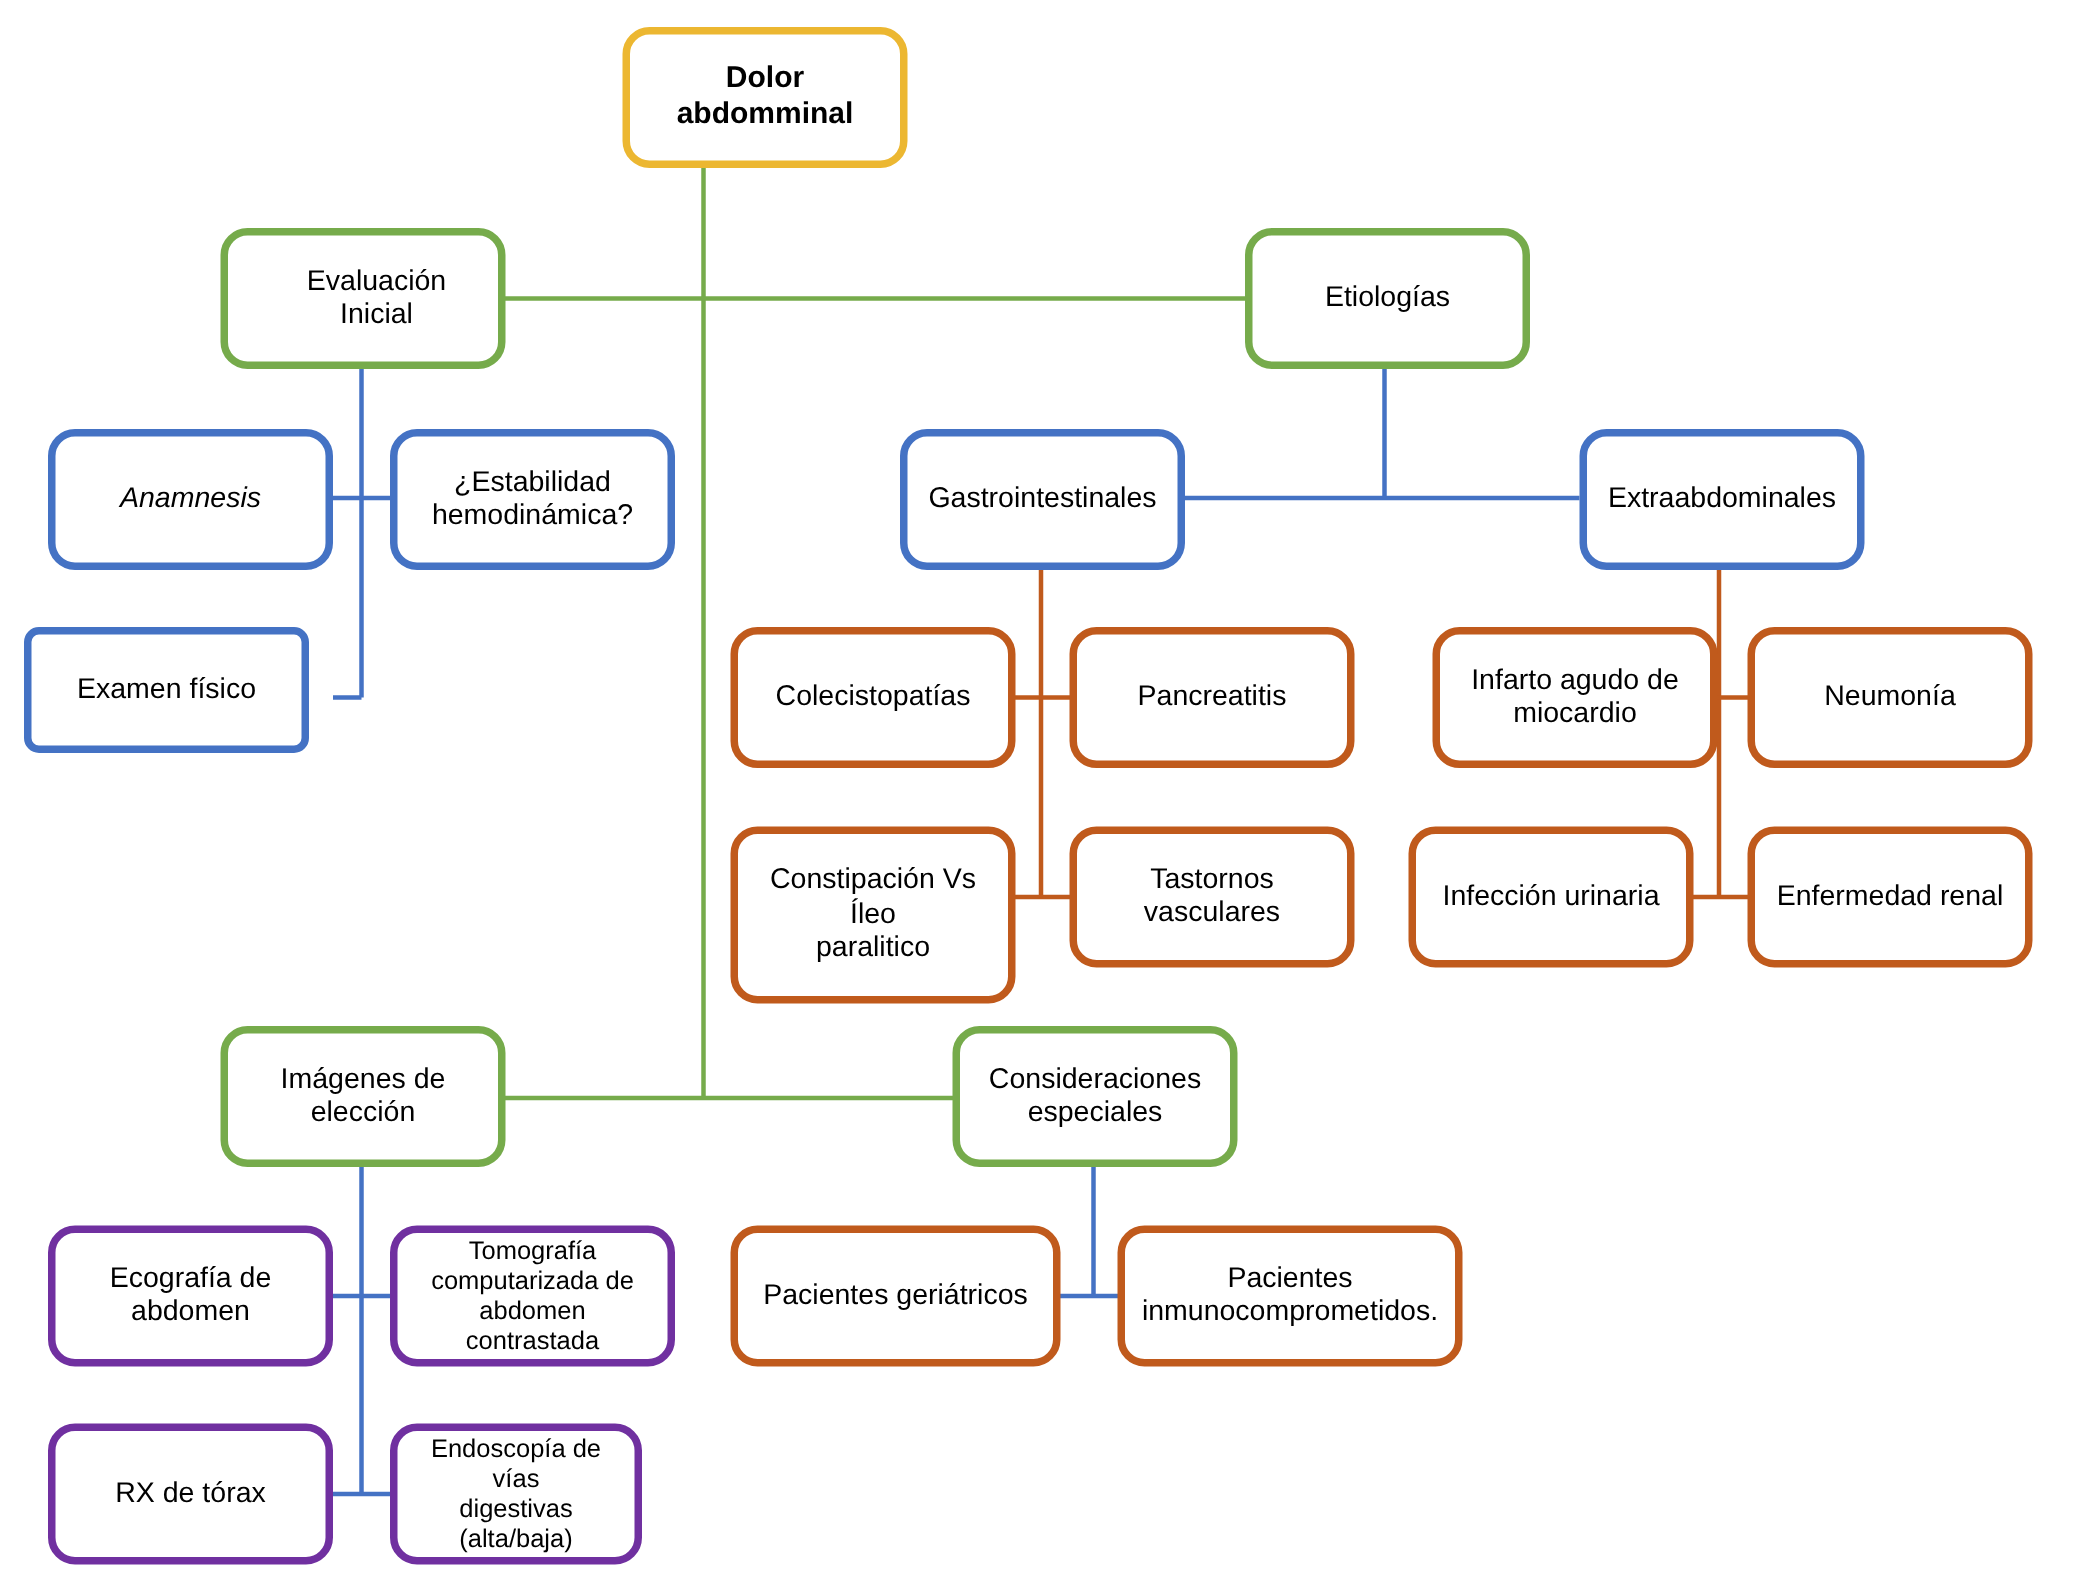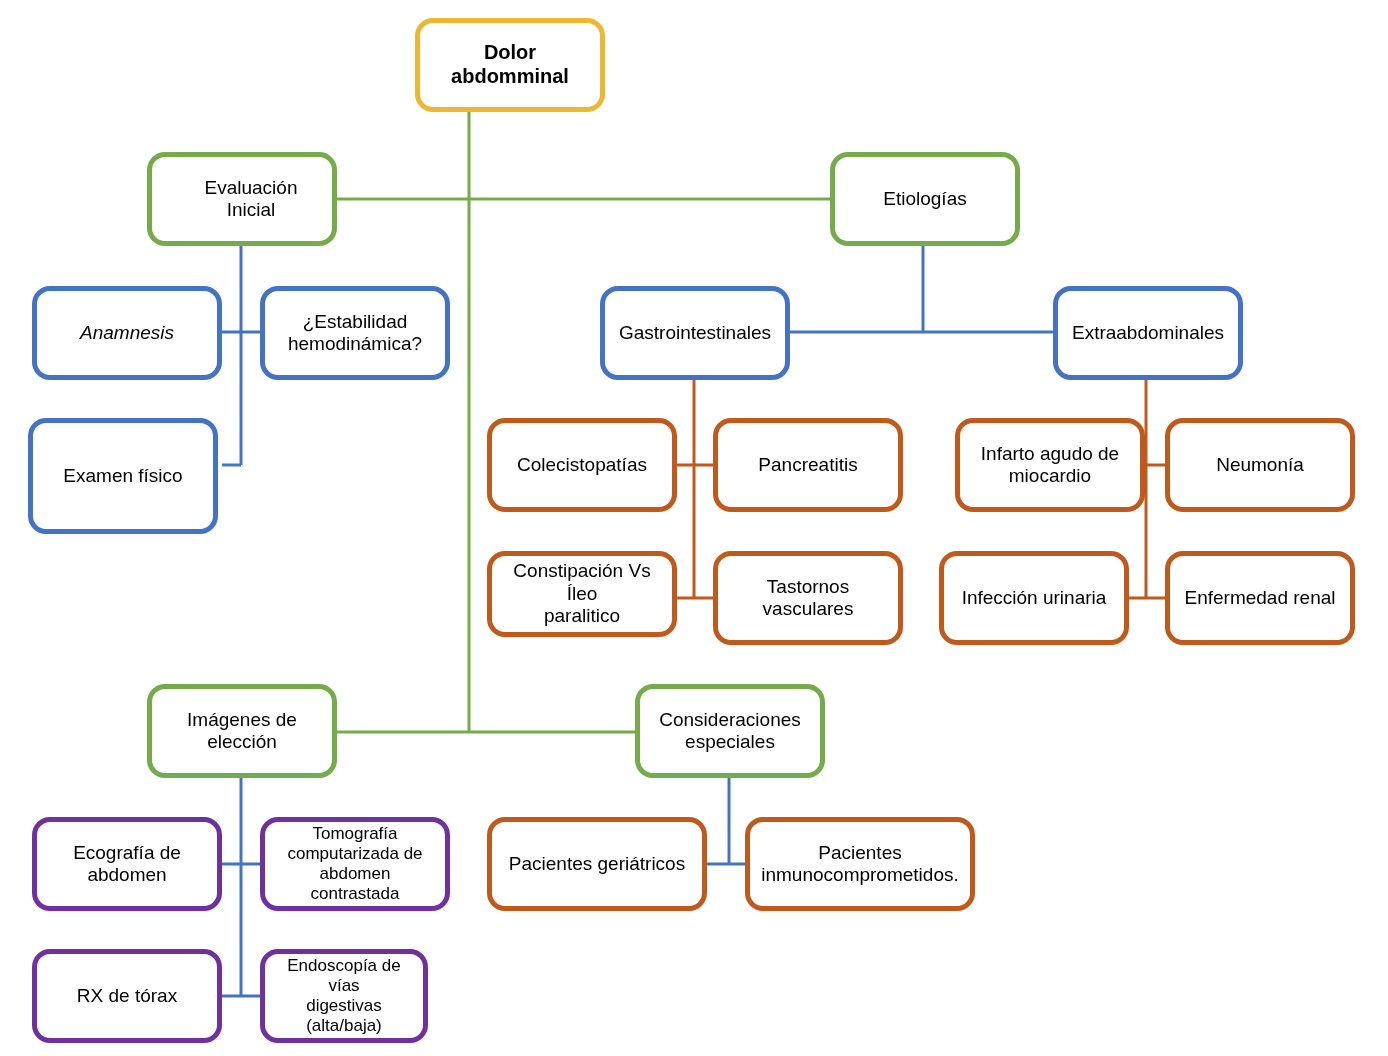--- a/index.html
+++ b/index.html
@@ -122,41 +122,41 @@
 
   <div class="node n-blue" style="left:32px; top:286px; width:190px; height:94px;font-style:italic;">
     <span class="lbl">Anamnesis</span>
   </div>
 
   <div class="node n-blue" style="left:260px; top:286px; width:190px; height:94px;">
     <span class="lbl">¿Estabilidad
 hemodinámica?</span>
   </div>
 
-  <div class="node n-blue" style="left:28px; top:418px; width:190px; height:116px;">
+  <div class="node n-blue" style="left:16px; top:418px; width:190px; height:84px;border-radius:10px;">
     <span class="lbl">Examen físico</span>
   </div>
 
   <div class="node n-blue" style="left:600px; top:286px; width:190px; height:94px;">
     <span class="lbl">Gastrointestinales</span>
   </div>
 
   <div class="node n-blue" style="left:1053px; top:286px; width:190px; height:94px;">
     <span class="lbl">Extraabdominales</span>
   </div>
 
   <div class="node n-brown" style="left:487px; top:418px; width:190px; height:94px;justify-content:center;">
     <span class="lbl">Colecistopatías</span>
   </div>
 
   <div class="node n-brown" style="left:713px; top:418px; width:190px; height:94px;">
     <span class="lbl">Pancreatitis</span>
   </div>
 
-  <div class="node n-brown" style="left:487px; top:551px; width:190px; height:86px;">
+  <div class="node n-brown" style="left:487px; top:551px; width:190px; height:118px;">
     <span class="lbl">Constipación Vs Íleo
 paralitico</span>
   </div>
 
   <div class="node n-brown" style="left:713px; top:551px; width:190px; height:94px;">
     <span class="lbl">Tastornos vasculares</span>
   </div>
 
   <div class="node n-brown" style="left:939px; top:418px; width:190px; height:94px;margin-left:16px;">
     <span class="lbl">Infarto agudo de

